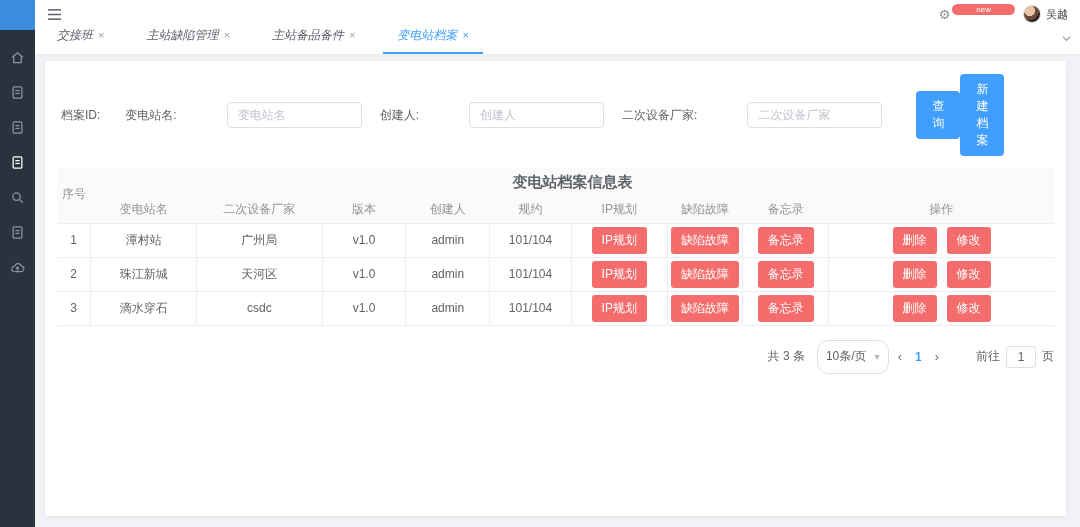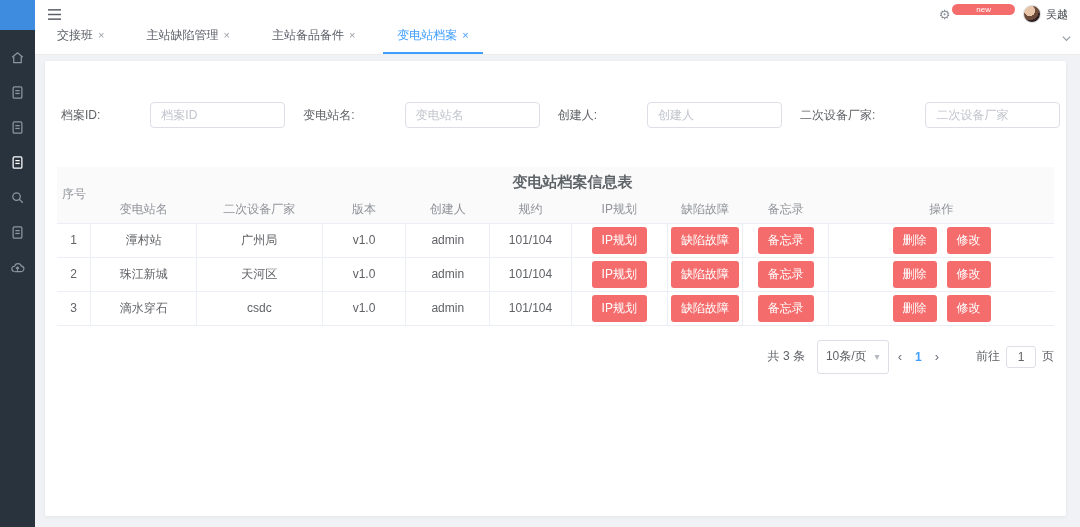--- a/index.html
+++ b/index.html
@@ -21,21 +21,21 @@
   .hamburger { color: #5a5e66; cursor: pointer; display: flex; align-items: center; }
   .hamburger svg { width: 15px; height: 13px; }
   .topbar-right { margin-left: auto; display: flex; align-items: center; }
   .gear { color: #8a8f97; font-size: 13px; cursor: pointer; line-height: 1; }
   .badge-new { background: #f56c6c; color: #fff; font-size: 8px; border-radius: 8px; padding: 1px 24px; margin-left: 2px; position: relative; top: -5px; cursor: pointer; }
   .avatar { width: 18px; height: 18px; border-radius: 50%; margin-left: 8px; cursor: pointer;
             background: radial-gradient(circle at 35% 30%, #e8c4a8 0 35%, #6b4a3a 36% 60%, #2e2023 61% 100%); border: 1px solid #ddd; }
   .username { font-size: 11px; color: #3a3f45; margin-left: 5px; cursor: pointer; }
 
   .tabbar { height: 27px; background: #ffffff; border-bottom: 1px solid #ececec; display: flex; align-items: flex-end; padding-left: 8px; position: relative; }
-  .tab { font-size: 12px; color: #5a5e66; padding: 0 14px 8px 14px; margin-right: 14px; cursor: pointer; border-bottom: 2px solid transparent; white-space: nowrap; }
+  .tab { font-size: 12px; color: #5a5e66; padding: 0 14px 8px 14px; margin-right: 14px; cursor: pointer; border-bottom: 2px solid transparent; white-space: nowrap; font-style: italic; }
   .tab .close-x { font-size: 11px; color: #9a9ea5; margin-left: 5px; cursor: pointer; }
   .tab.active { color: #409eff; border-bottom-color: #409eff; }
   .tab.active .close-x { color: #409eff; }
   .tabbar-chevron { position: absolute; right: 8px; bottom: 6px; color: #9a9ea5; cursor: pointer; }
   .tabbar-chevron svg { width: 11px; height: 11px; }
 
   
   .content { height: 471px; background: #f0f2f5; padding: 6px 14px 10px 10px; }
   .card { background: #ffffff; height: 100%; border-radius: 2px; box-shadow: 0 1px 4px rgba(0,0,0,.06); padding: 0 12px; }
 
@@ -56,21 +56,21 @@
   .subhead th { height: 26px; }
   tbody td { height: 34px; text-align: center; font-size: 12px; color: #606266; border-top: 1px solid #ebeef5; border-left: 1px solid #ebeef5; }
   tbody td:first-child { border-left: none; }
   tbody tr:last-child td { border-bottom: 1px solid #ebeef5; }
   .btn-danger { background: #f56c6c; color: #fff; border: none; border-radius: 3px; font-size: 12px; padding: 5px 10px; cursor: pointer; font-family: inherit; }
   .op-cell .btn-danger { margin: 0 5px; }
 
   
   .pagination { display: flex; align-items: center; justify-content: flex-end; margin-top: 14px; font-size: 12px; color: #606266; }
   .pg-total { margin-right: 12px; }
-  .pg-size { border: 1px solid #dcdfe6; border-radius: 3px; height: 24px; display: flex; align-items: center; padding: 16px 8px; cursor: pointer; color: #606266; }
+  .pg-size { border: 1px solid #dcdfe6; border-radius: 11px; height: 24px; display: flex; align-items: center; padding: 16px 8px; cursor: pointer; color: #606266; }
   .pg-size .sel-chevron { margin-left: 8px; color: #b4b8bf; font-size: 10px; }
   .pg-arrow { padding: 0 9px; color: #6a6e75; cursor: pointer; font-size: 13px; }
   .pg-current { color: #409eff; font-weight: 700; padding: 0 4px; cursor: pointer; }
   .pg-goto { margin-left: 28px; display: flex; align-items: center; }
   .pg-goto input { width: 30px; height: 22px; border: 1px solid #dcdfe6; border-radius: 3px; text-align: center; font-size: 12px; color: #606266; margin: 0 6px; outline: none; font-family: inherit; }
 </style>
 </head>
 <body>
 
 <div class="app">
@@ -158,21 +158,20 @@
           </svg>
       </span>
     </div>
 
     <div class="content">
       <div class="card">
 
         <div class="filter-row">
           <div class="field">
             <label>档案ID:</label>
-            <input placeholder="档案ID" style="">
           </div>
           <div class="field">
             <label>变电站名:</label>
             <input placeholder="变电站名" style="">
           </div>
           <div class="field">
             <label>创建人:</label>
             <input placeholder="创建人" style="">
           </div>
           <div class="field">

